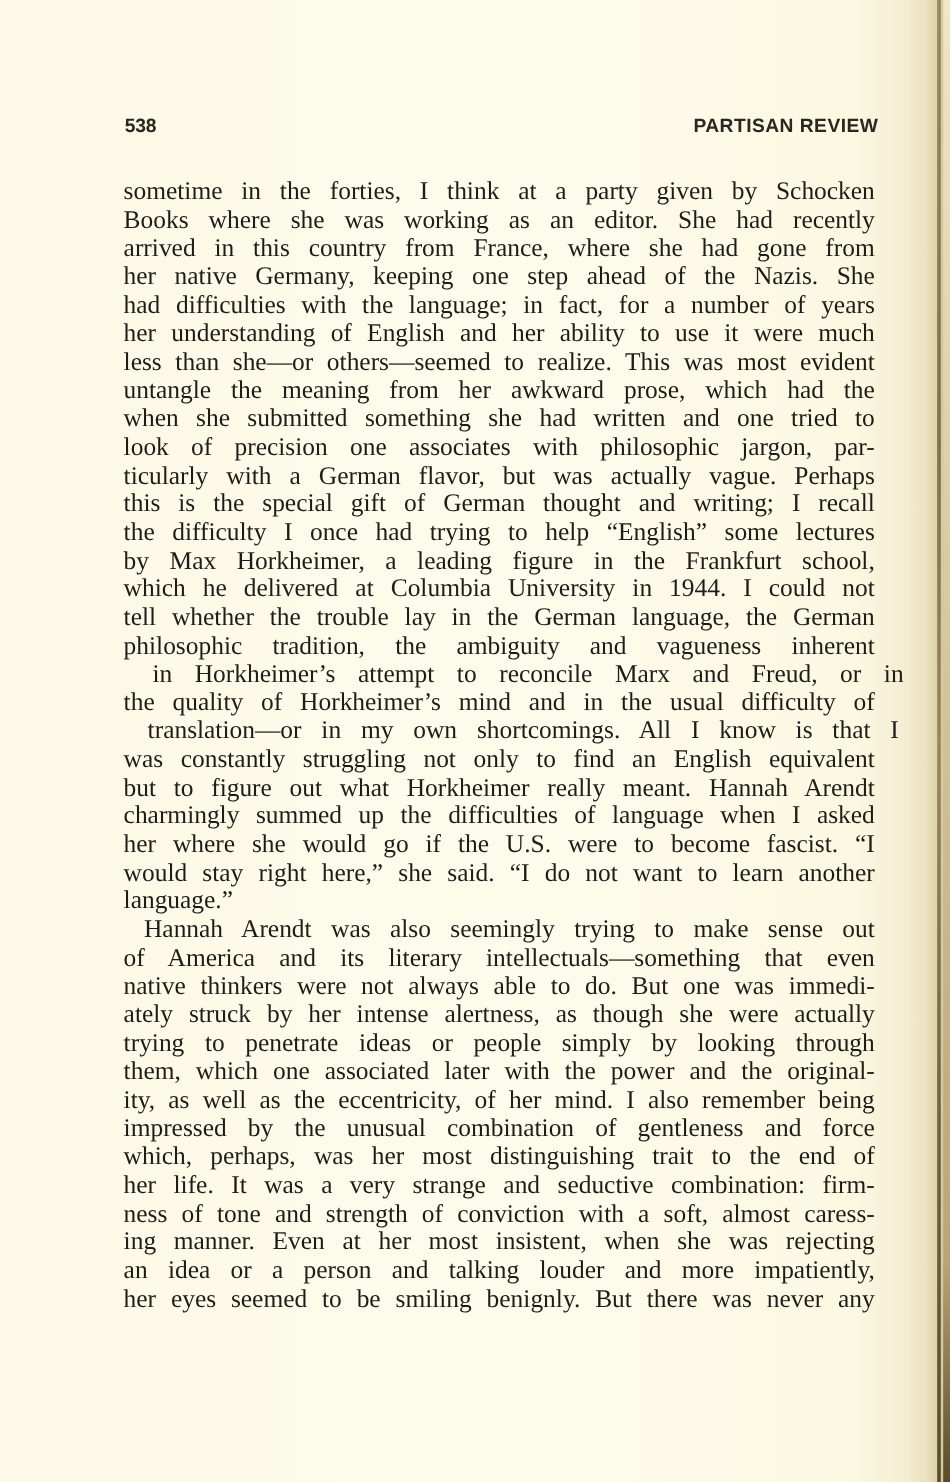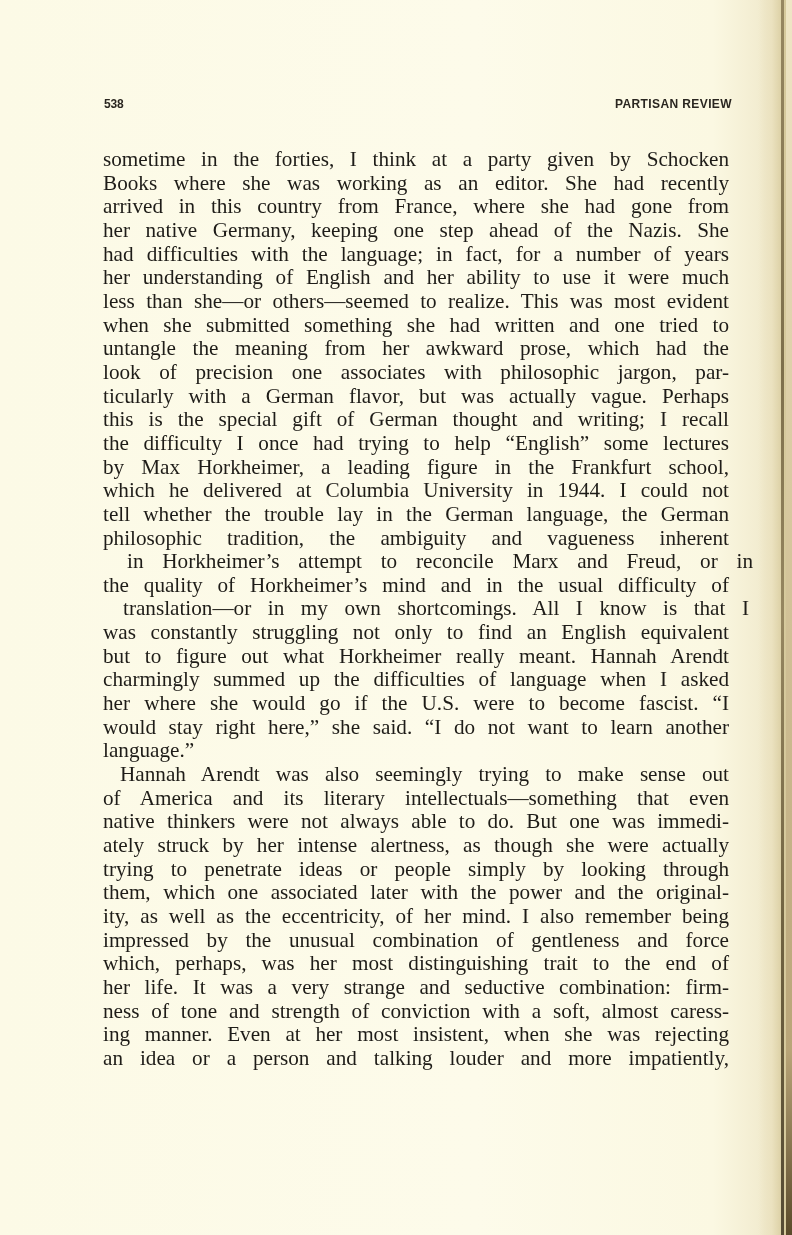--- a/index.html
+++ b/index.html
@@ -40,21 +40,21 @@
       width: 6px; height: 1235px;
       background: linear-gradient(to bottom, #efe6c6 0%, #d8c9a0 40%, #b9a578 85%, #5a4a2a 100%);
     }
     .running-head {
       position: absolute;
       left: 104px;
       top: 97px;
       width: 628px;
       height: 20px;
       font-family: "Liberation Sans", "DejaVu Sans", sans-serif;
-      font-size: 12px;
+      font-size: 16px;
       font-weight: bold;
       color: #2a2620;
     }
     .page-number {
       position: absolute;
       left: 0; top: 0;
       letter-spacing: -0.2px;
     }
     .journal-title {
       position: absolute;
@@ -98,22 +98,22 @@
   </div>
 
   <div class="body-text">
     <span class="line" style="display: block; width: auto; word-spacing: 10.3722px;">sometime in the forties, I think at a party given by Schocken</span>
     <span class="line" style="display: block; width: auto; word-spacing: 11.35px;">Books where she was working as an editor. She had recently</span>
     <span class="line" style="display: block; width: auto; word-spacing: 10.4125px;">arrived in this country from France, where she had gone from</span>
     <span class="line" style="display: block; width: auto; word-spacing: 10.1406px;">her native Germany, keeping one step ahead of the Nazis. She</span>
     <span class="line" style="display: block; width: auto; word-spacing: 7.73722px;">had difficulties with the language; in fact, for a number of years</span>
     <span class="line" style="display: block; width: auto; word-spacing: 7.4304px;">her understanding of English and her ability to use it were much</span>
     <span class="line" style="display: block; width: auto; word-spacing: 6.05035px;">less than she—or others—seemed to realize. This was most evident</span>
+    <span class="line" style="display: block; width: auto; word-spacing: 11.2431px;">untangle the meaning from her awkward prose, which had the</span>
     <span class="line" style="display: block; width: auto; word-spacing: 9.17031px;">when she submitted something she had written and one tried to</span>
-    <span class="line" style="display: block; width: auto; word-spacing: 11.2431px;">untangle the meaning from her awkward prose, which had the</span>
     <span class="line" style="display: block; width: auto; word-spacing: 13.2578px;">look of precision one associates with philosophic jargon, par-</span>
     <span class="line" style="display: block; width: auto; word-spacing: 9.70312px;">ticularly with a German flavor, but was actually vague. Perhaps</span>
     <span class="line" style="display: block; width: auto; word-spacing: 9.67614px;">this is the special gift of German thought and writing; I recall</span>
     <span class="line" style="display: block; width: auto; word-spacing: 9.33125px;">the difficulty I once had trying to help “English” some lectures</span>
     <span class="line" style="display: block; width: auto; word-spacing: 11.7917px;">by Max Horkheimer, a leading figure in the Frankfurt school,</span>
     <span class="line" style="display: block; width: auto; word-spacing: 8.87656px;">which he delivered at Columbia University in 1944. I could not</span>
     <span class="line" style="display: block; width: auto; word-spacing: 7.94375px;">tell whether the trouble lay in the German language, the German</span>
     <span class="line" style="display: block; width: auto; word-spacing: 19.8932px;">philosophic tradition, the ambiguity and vagueness inherent</span>
     <span class="line" style="display: block; width: auto; word-spacing: 13.5069px; margin-left: 24px;">in Horkheimer’s attempt to reconcile Marx and Freud, or in</span>
     <span class="line" style="display: block; width: auto; word-spacing: 9.60156px;">the quality of Horkheimer’s mind and in the usual difficulty of</span>
@@ -130,14 +130,15 @@
     <span class="line" style="display: block; width: auto; word-spacing: 7.94219px;">ately struck by her intense alertness, as though she were actually</span>
     <span class="line" style="display: block; width: auto; word-spacing: 11.8229px;">trying to penetrate ideas or people simply by looking through</span>
     <span class="line" style="display: block; width: auto; word-spacing: 7.23594px;">them, which one associated later with the power and the original-</span>
     <span class="line" style="display: block; width: auto; word-spacing: 5.67188px;">ity, as well as the eccentricity, of her mind. I also remember being</span>
     <span class="line" style="display: block; width: auto; word-spacing: 12.3496px;">impressed by the unusual combination of gentleness and force</span>
     <span class="line" style="display: block; width: auto; word-spacing: 9.875px;">which, perhaps, was her most distinguishing trait to the end of</span>
     <span class="line" style="display: block; width: auto; word-spacing: 9.2375px;">her life. It was a very strange and seductive combination: firm-</span>
     <span class="line" style="display: block; width: auto; word-spacing: 6.51989px;">ness of tone and strength of conviction with a soft, almost caress-</span>
     <span class="line" style="display: block; width: auto; word-spacing: 9.40781px;">ing manner. Even at her most insistent, when she was rejecting</span>
     <span class="line" style="display: block; width: auto; word-spacing: 11.6094px;">an idea or a person and talking louder and more impatiently,</span>
+    <span class="line" style="display: block; width: auto; word-spacing: 7.07528px;">her eyes seemed to be smiling benignly. But there was never any</span>
   </div>
 </div>
 
 </body></html>

